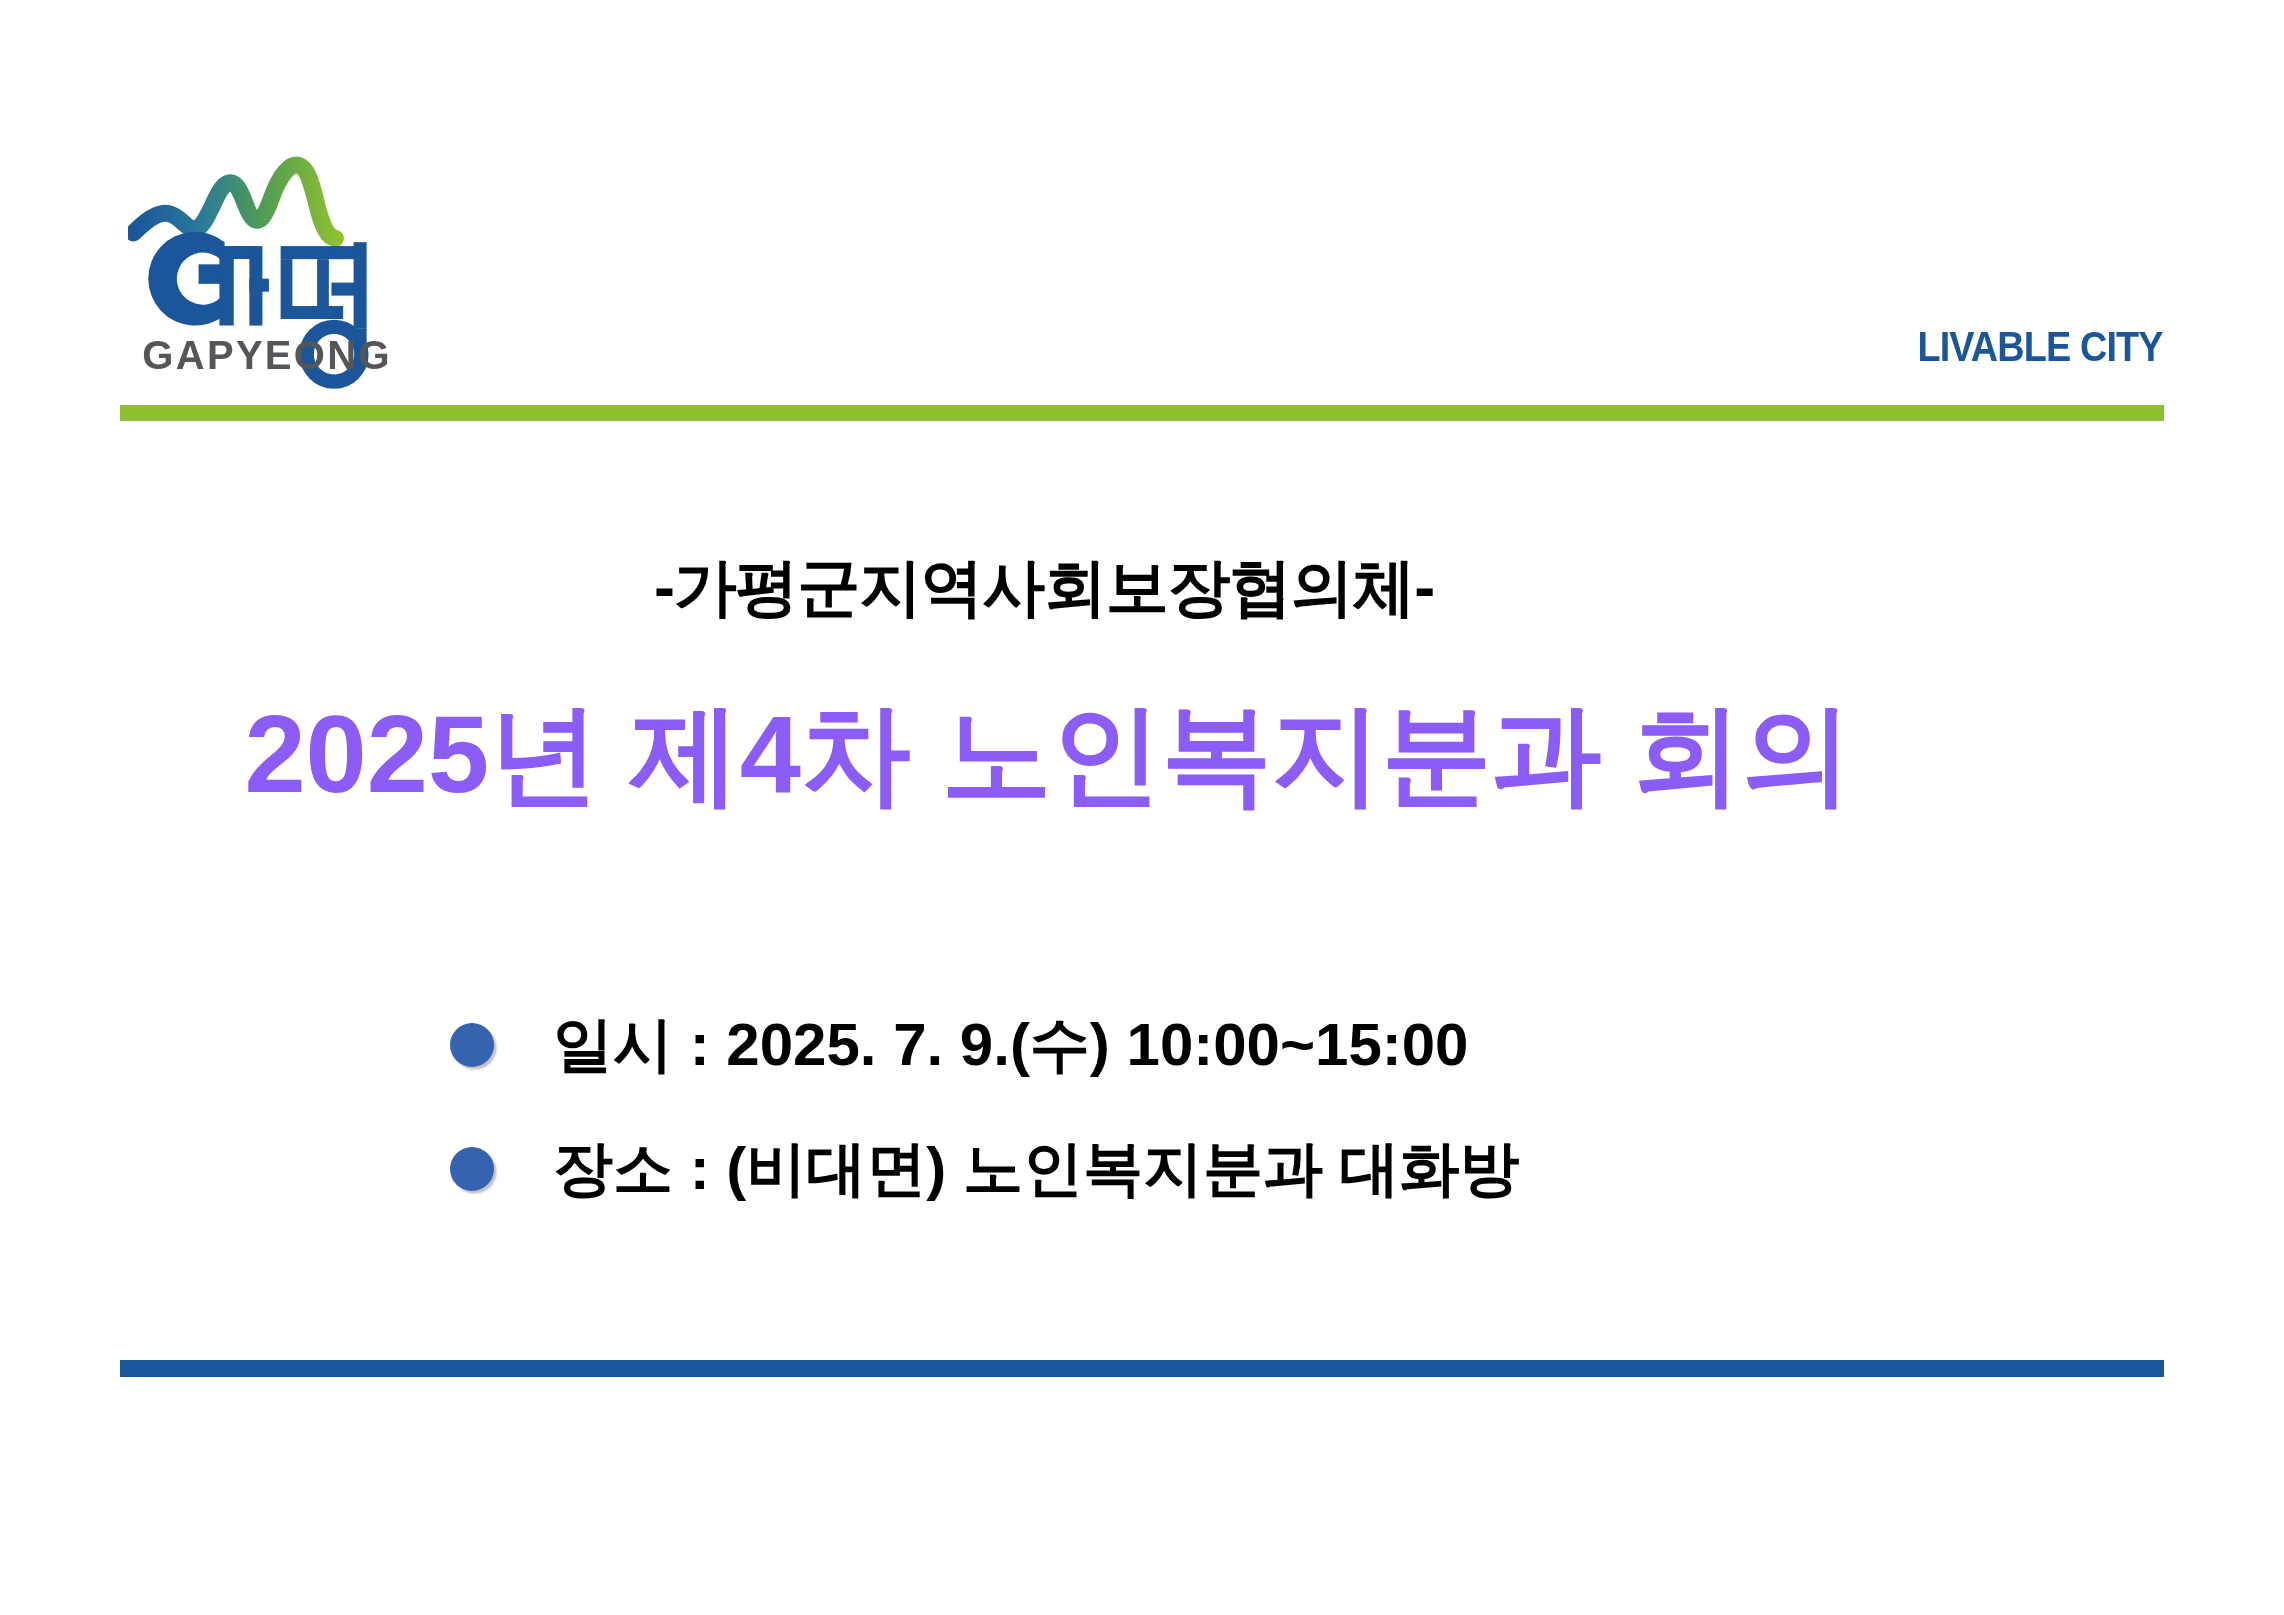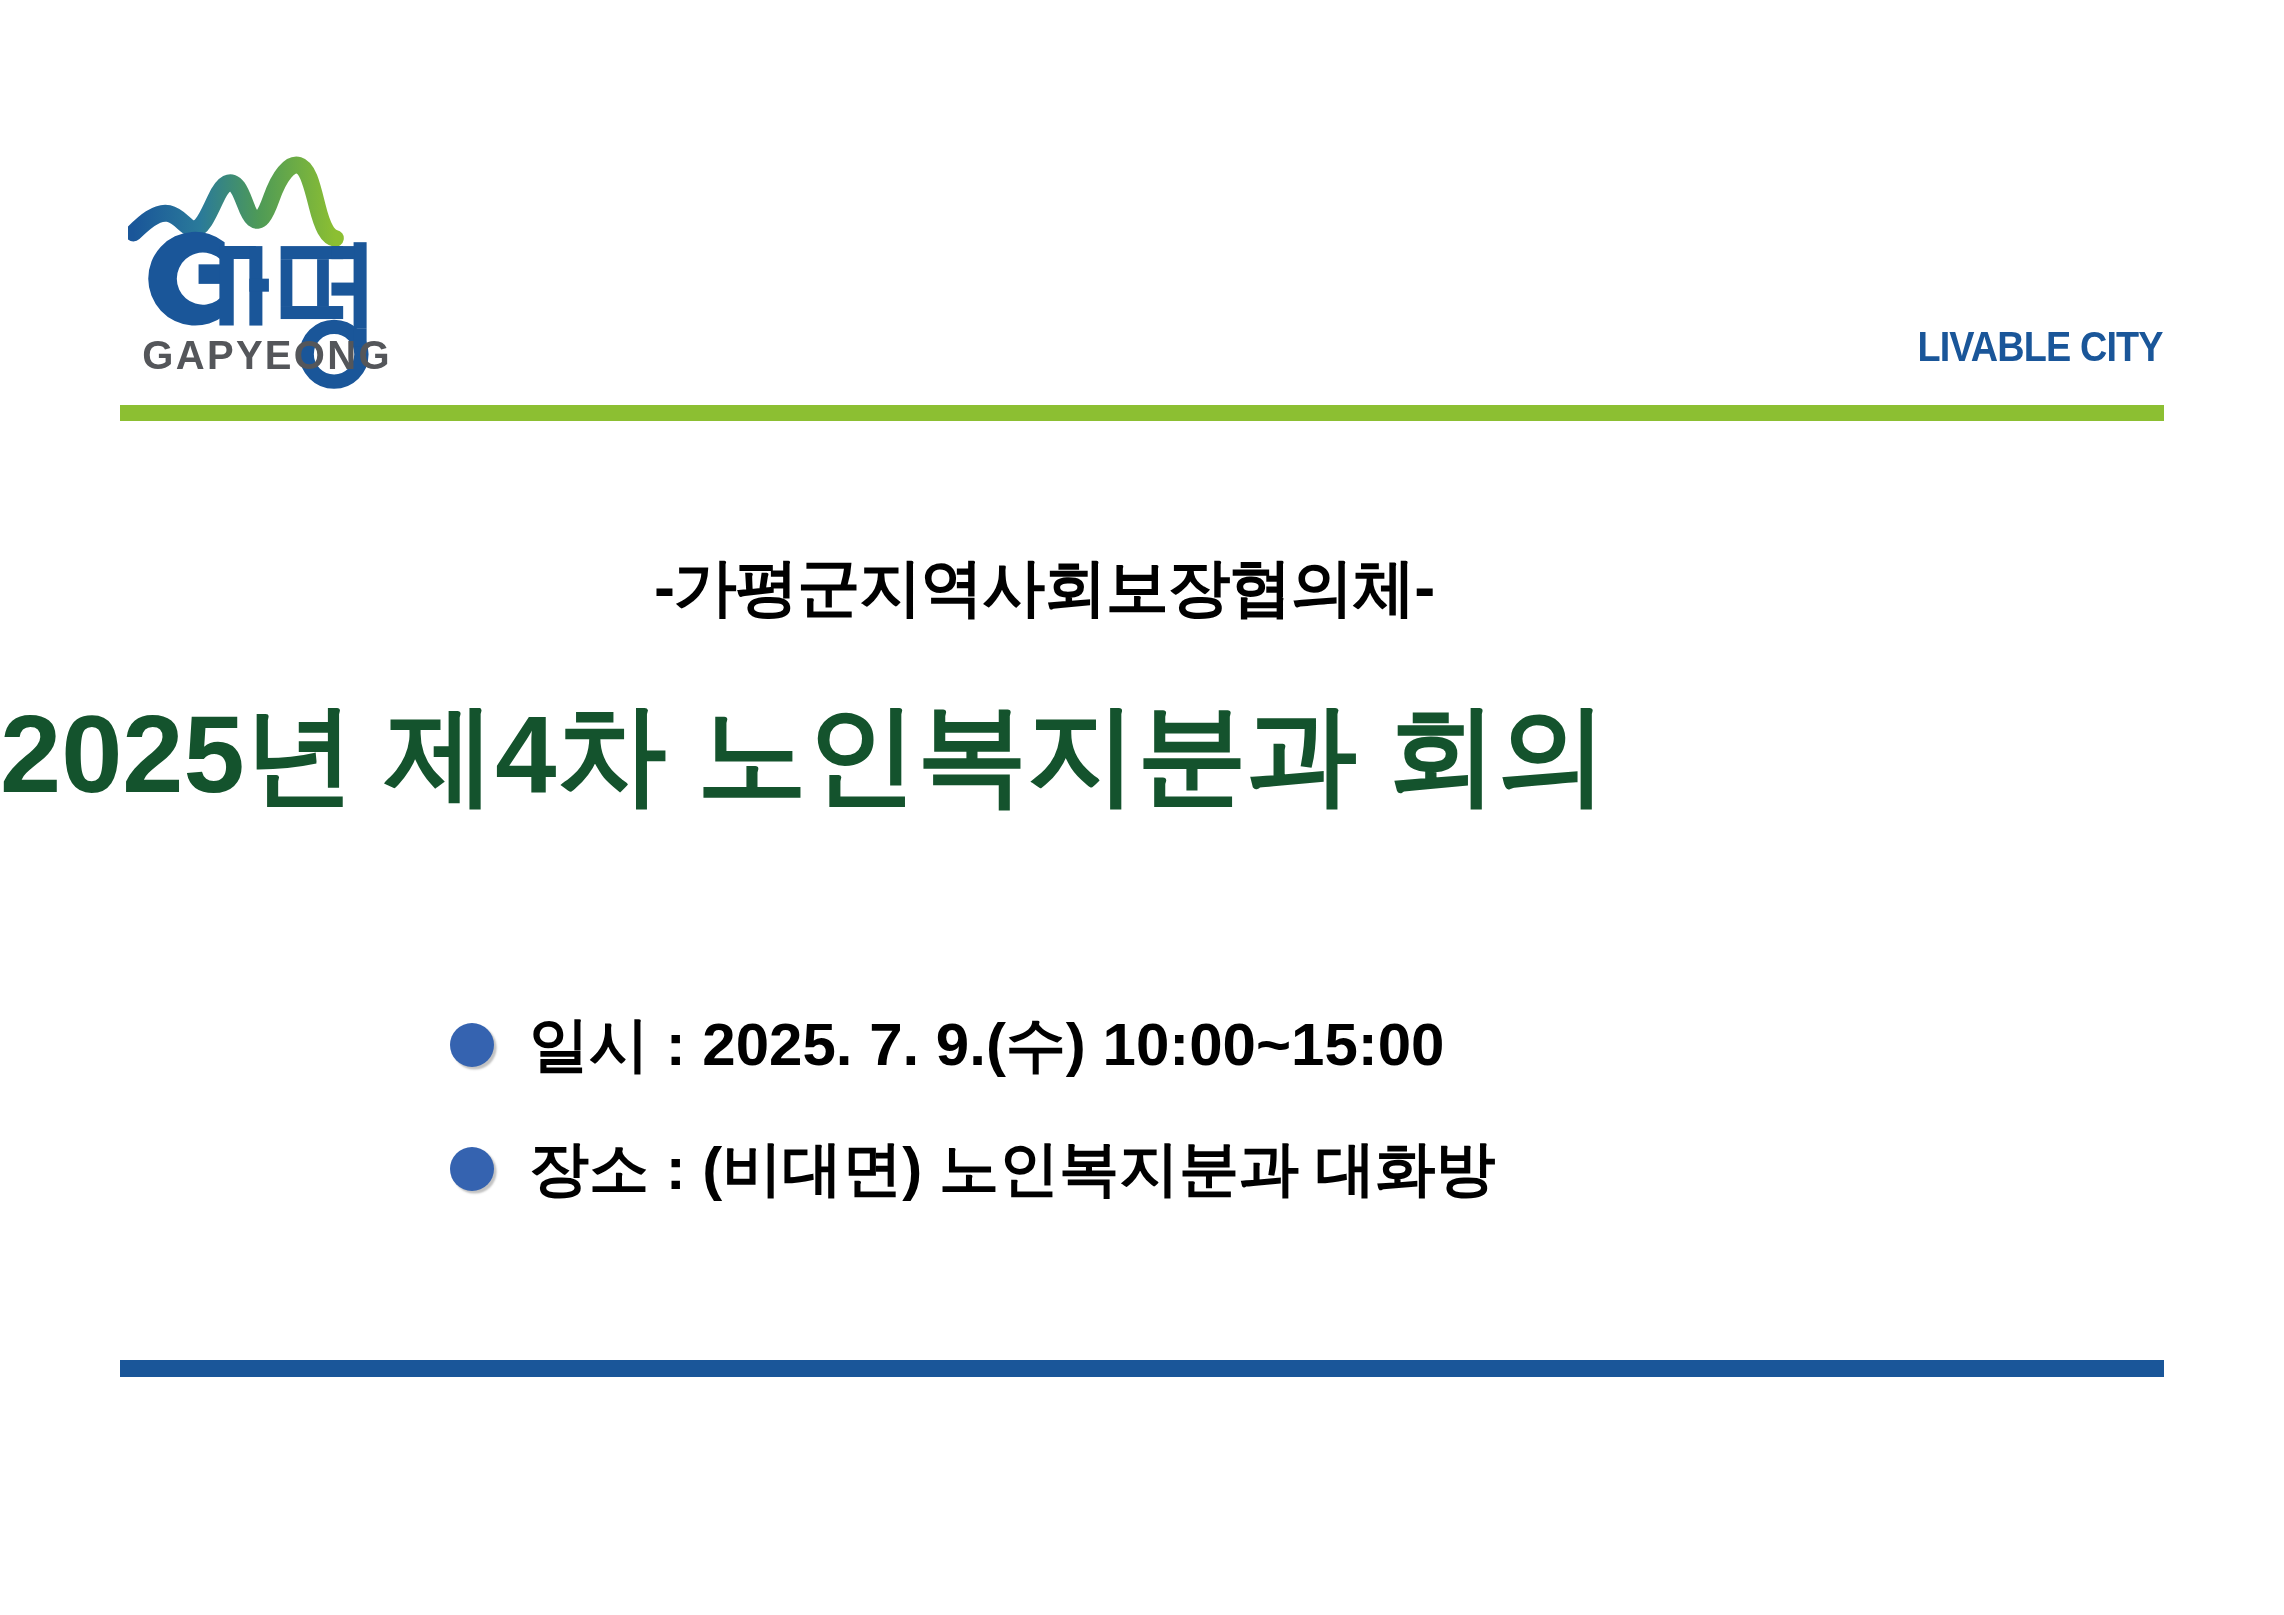--- a/index.html
+++ b/index.html
@@ -89,26 +89,26 @@
     color: #000000;
     line-height: 1.15;
     white-space: nowrap;
   }
 
   #main-title {
     position: absolute;
     left: 0;
     top: 688px;
     width: 1852px;
-    text-align: left;
+    text-align: right;
     font-family: "Liberation Sans", "DejaVu Sans", sans-serif;
     font-weight: 700;
     font-size: 110px;
     letter-spacing: 0px;
-    color: #14532d;
+    color: #8b5cf6;
     line-height: 1.2;
     white-space: nowrap;
   }
 
   
   #details {
     position: absolute;
     left: 450px;
     top: 983px;
     width: 1564px;
@@ -128,20 +128,21 @@
     margin-right: 35px;
   }
   .detail-text {
     font-family: "Liberation Sans", "DejaVu Sans", sans-serif;
     font-weight: 700;
     font-size: 60px;
     letter-spacing: 0px;
     color: #000000;
     line-height: 1;
     white-space: nowrap;
+    margin-left: 24px;
   }
 
   
   #footer-rule {
     position: absolute;
     left: 120px;
     top: 1360px;
     width: 2044px;
     height: 17px;
     background: #1a5699;

